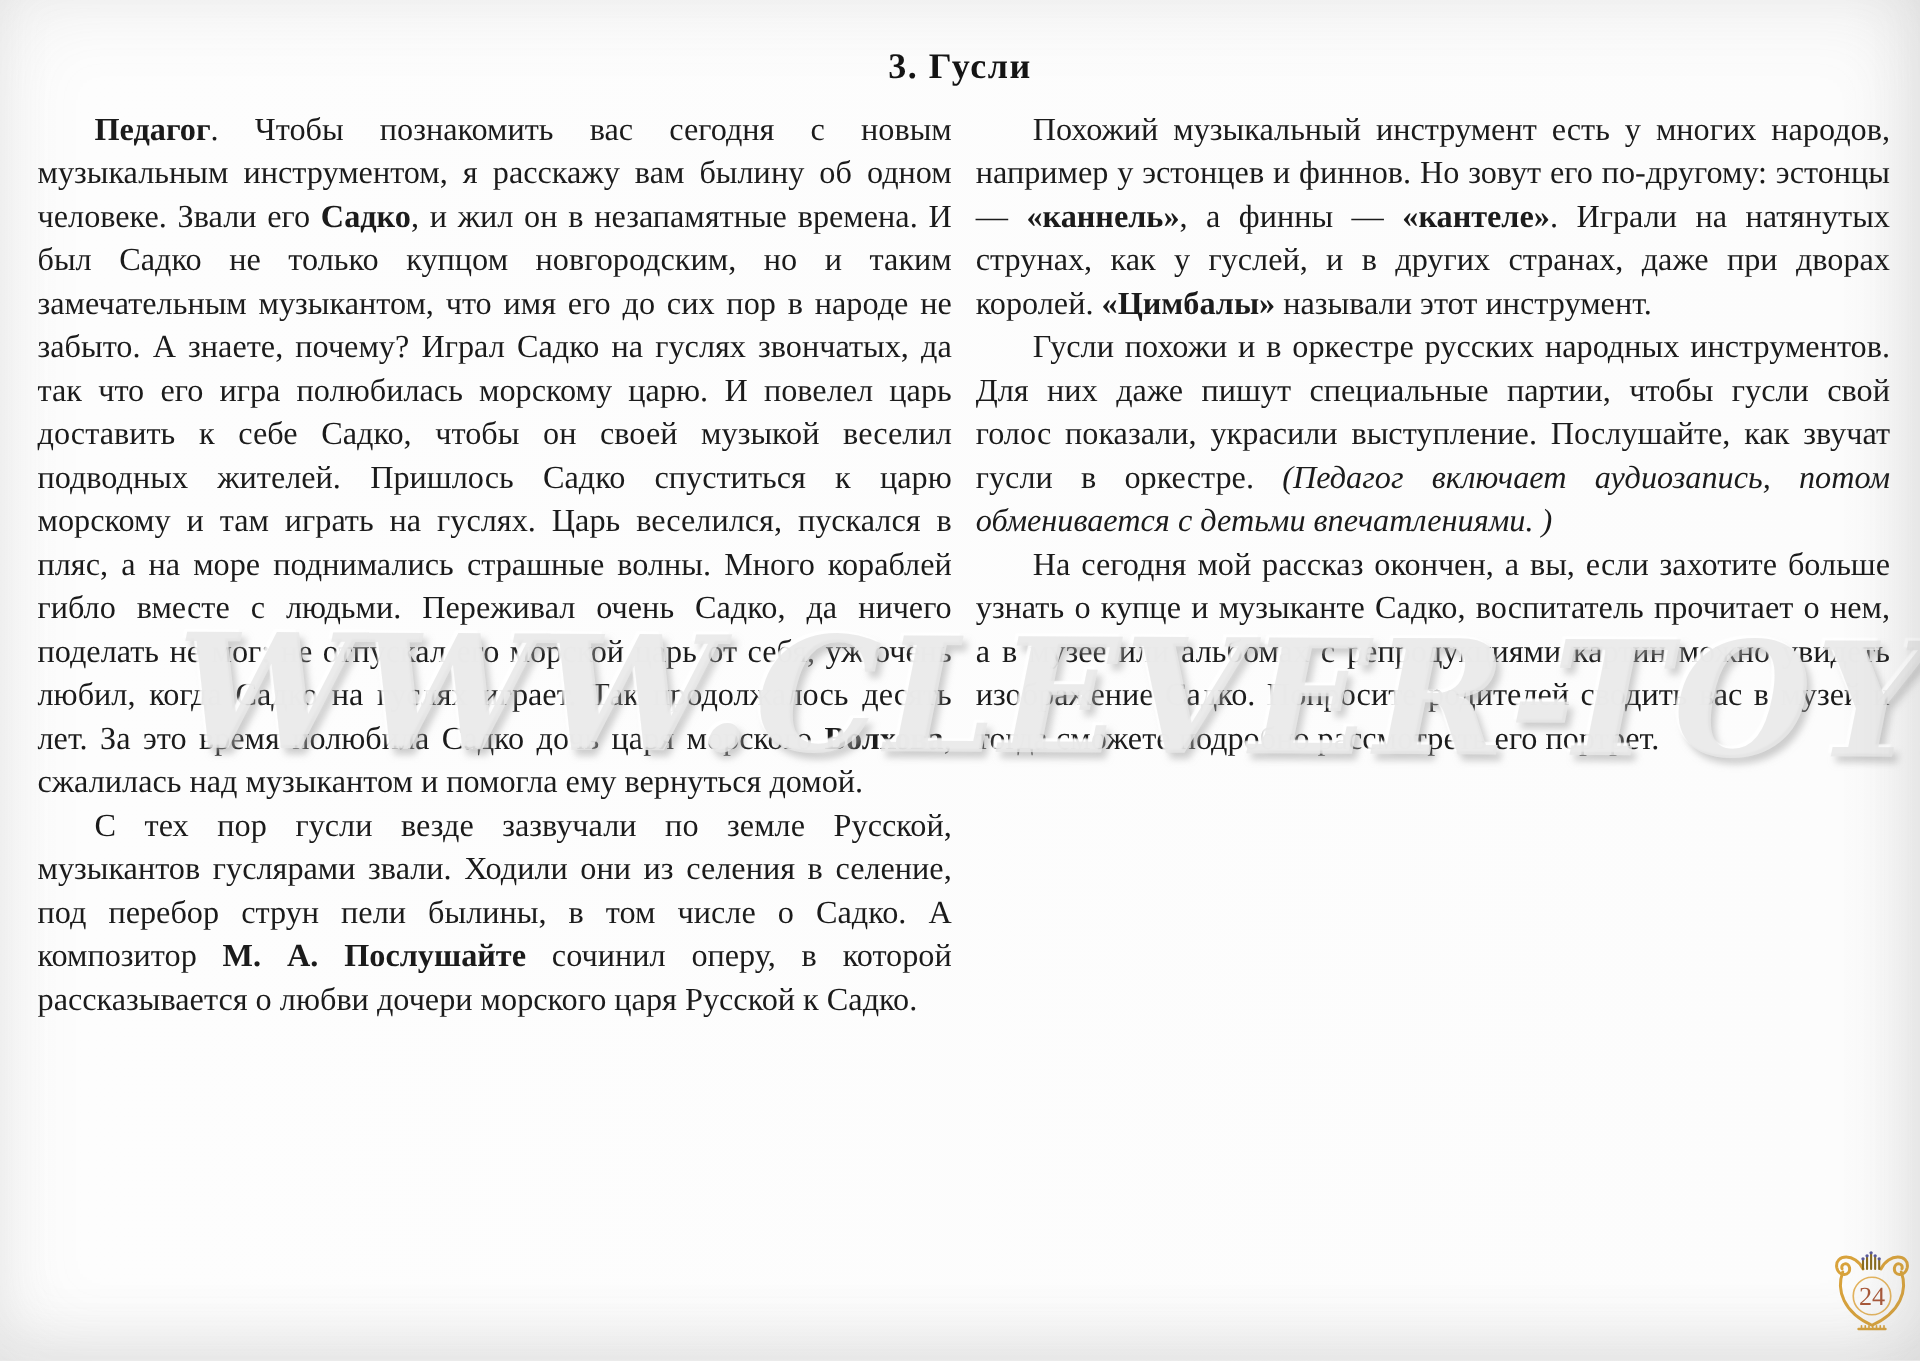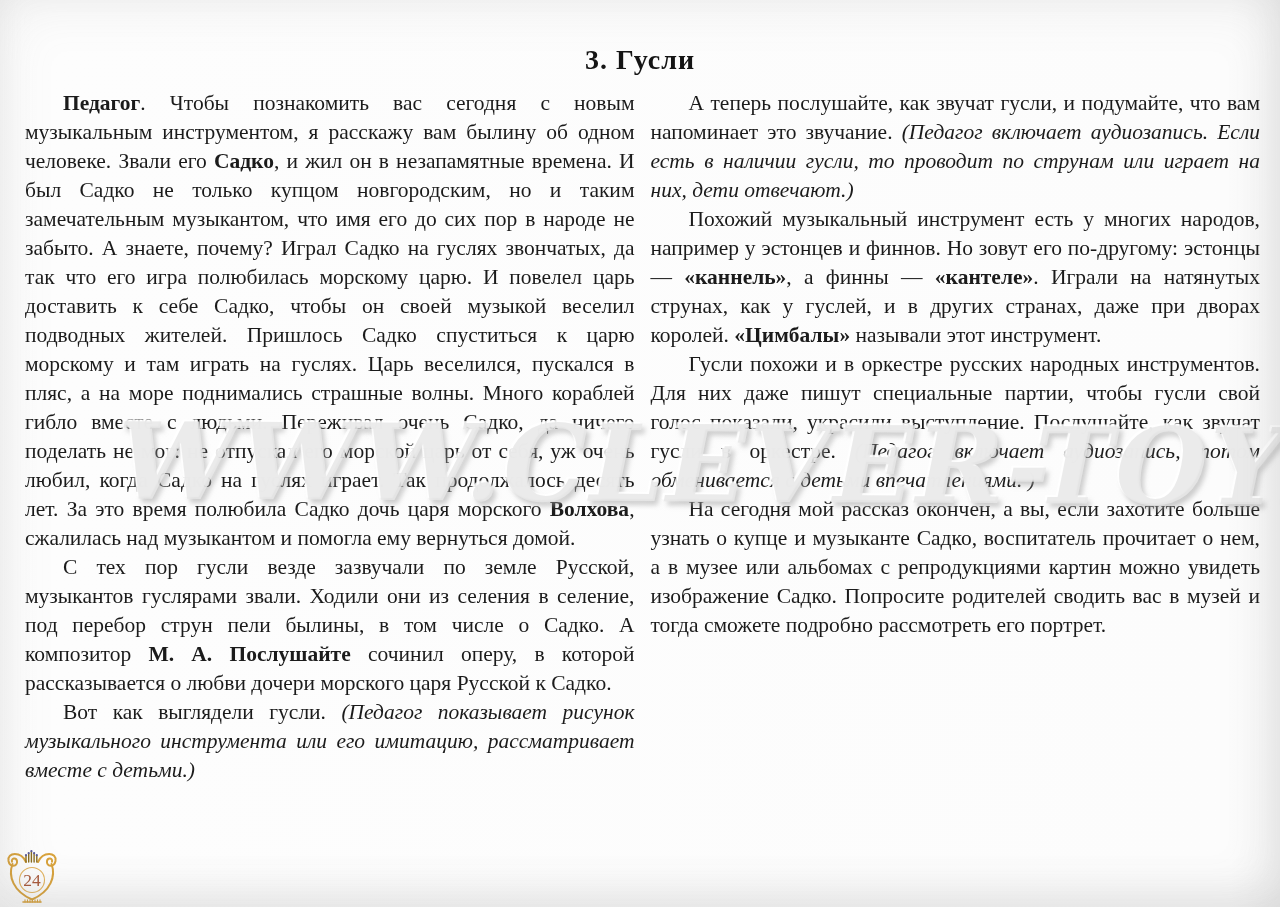--- a/index.html
+++ b/index.html
@@ -13,22 +13,22 @@
     font-family:"Liberation Serif","DejaVu Serif",serif;
     color:#1b1b1b;
   }
   .page::after {
     content:""; position:absolute; inset:0; z-index:6; pointer-events:none;
     box-shadow:inset 0 0 55px rgba(120,120,120,0.14), inset 0 -18px 35px rgba(120,120,120,0.10);
   }
 
   .title {
     text-align:center;
-    padding-top:44px;
-    font-size:28px;
+    padding-top:32px;
+    font-size:24px;
     font-weight:bold;
     letter-spacing:1px;
     color:#151515;
   }
 
   .columns {
     display:flex;
     gap:16px;
     padding:13px 20px 0 25px;
     position:relative;
@@ -57,43 +57,41 @@
     font-style:italic;
     font-size:106px;
     letter-spacing:2px;
     color:rgba(232,232,232,0.85);
     text-shadow:-2px -2px 1px rgba(255,255,255,0.9), 3px 4px 5px rgba(165,165,165,0.55);
     transform:rotate(0.3deg);
   }
 
   .footer {
     position:absolute;
-    bottom:0; left:0;
+    bottom:16px; left:0;
     width:100%;
     display:flex;
-    justify-content:flex-start;
+    justify-content:flex-end;
     z-index:2;
   }
   .lyre { display:block; }
 </style>
 </head>
 <body>
 
 <div class="page">
 
   <h1 class="title">3. Гусли</h1>
 
   <div class="columns">
     <div class="column">
         <p><span class="seg bold">Педагог</span><span class="seg ">. Чтобы познакомить вас сегодня с новым музыкальным инструментом, я расскажу вам былину об одном человеке. Звали его </span><span class="seg bold">Садко</span><span class="seg ">, и жил он в незапамятные времена. И был Садко не только купцом новгородским, но и таким замечательным музыкантом, что имя его до сих пор в народе не забыто. А знаете, почему? Играл Садко на гуслях звончатых, да так что его игра полюбилась морскому царю. И повелел царь доставить к себе Садко, чтобы он своей музыкой веселил подводных жителей. Пришлось Садко спуститься к царю морскому и там играть на гуслях. Царь веселился, пускался в пляс, а на море поднимались страшные волны. Много кораблей гибло вместе с людьми. Переживал очень Садко, да ничего поделать не мог: не отпускал его морской царь от себя, уж очень любил, когда Садко на гуслях играет. Так продолжалось десять лет. За это время полюбила Садко дочь царя морского </span><span class="seg bold">Волхова</span><span class="seg ">, сжалилась над музыкантом и помогла ему вернуться домой.</span></p>
         <p><span class="seg ">С тех пор гусли везде зазвучали по земле Русской, музыкантов гуслярами звали. Ходили они из селения в селение, под перебор струн пели былины, в том числе о Садко. А композитор </span><span class="seg bolditalic">М. А. Послушайте</span><span class="seg "> сочинил оперу, в которой рассказывается о любви дочери морского царя Русской к Садко.</span></p>
-        <p><span class="seg ">Вот как выглядели гусли. </span><span class="seg italic">(Педагог показывает рисунок музыкального инструмента или его имитацию, рассматривает вместе с детьми.)</span></p>
       </div>
     <div class="column">
-        <p><span class="seg ">А теперь послушайте, как звучат гусли, и подумайте, что вам напоминает это звучание. </span><span class="seg italic">(Педагог включает аудиозапись. Если есть в наличии гусли, то проводит по струнам или играет на них, дети отвечают.)</span></p>
         <p><span class="seg ">Похожий музыкальный инструмент есть у многих народов, например у эстонцев и финнов. Но зовут его по-другому: эстонцы — </span><span class="seg bolditalic">«каннель»</span><span class="seg ">, а финны — </span><span class="seg bolditalic">«кантеле»</span><span class="seg ">. Играли на натянутых струнах, как у гуслей, и в других странах, даже при дворах королей. </span><span class="seg bolditalic">«Цимбалы»</span><span class="seg "> называли этот инструмент.</span></p>
         <p><span class="seg ">Гусли похожи и в оркестре русских народных инструментов. Для них даже пишут специальные партии, чтобы гусли свой голос показали, украсили выступление. Послушайте, как звучат гусли в оркестре. </span><span class="seg italic">(Педагог включает аудиозапись, потом обменивается с детьми впечатлениями. )</span></p>
         <p><span class="seg ">На сегодня мой рассказ окончен, а вы, если захотите больше узнать о купце и музыканте Садко, воспитатель прочитает о нем, а в музее или альбомах с репродукциями картин можно увидеть изображение Садко. Попросите родителей сводить вас в музей и тогда сможете подробно рассмотреть его портрет.</span></p>
       </div>
   </div>
 
   <div class="watermark">WWW.CLEVER-TOY.RU</div>
 
   <div class="footer">
     <svg class="lyre" width="64" height="60" viewBox="0 0 64 60">

